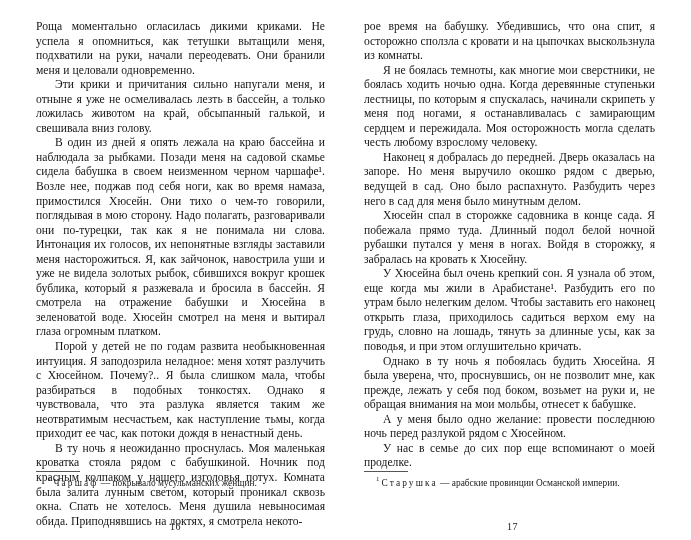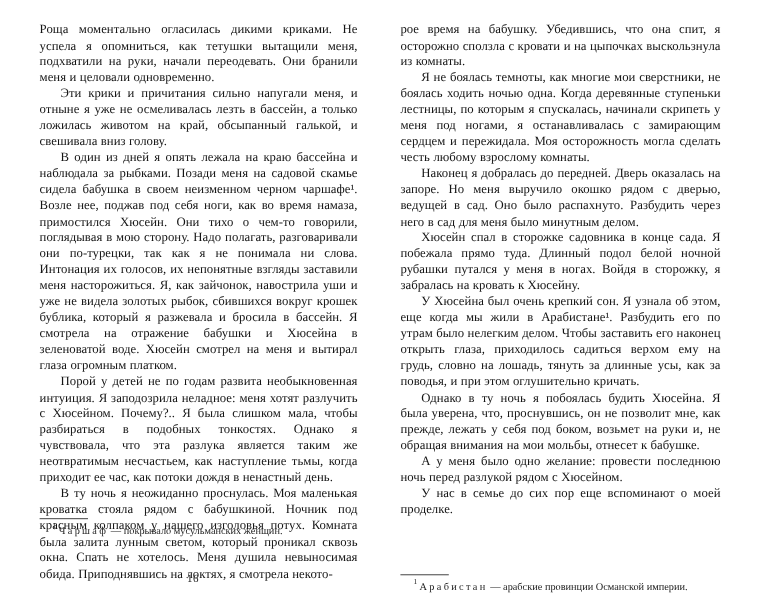--- a/index.html
+++ b/index.html
@@ -127,27 +127,30 @@
       <p class="footnote"><span class="fn-num">1</span><span class="fn-term">Чаршаф</span><span> — покрывало мусульманских женщин.</span></p>
       <div class="folio-wrap">
         <div class="folio">16</div>
       </div>
     </div>
   </div>
 
   <div class="page page-right">
     <div class="page-body">
       <p class="para continued">рое время на бабушку. Убедившись, что она спит, я осторожно сползла с кровати и на цыпочках выскользнула из комнаты.</p>
-      <p class="para">Я не боялась темноты, как многие мои сверстники, не боялась ходить ночью одна. Когда деревянные ступеньки лестницы, по которым я спускалась, начинали скрипеть у меня под ногами, я останавливалась с замирающим сердцем и пережидала. Моя осторожность могла сделать честь любому взрослому комнаты.</p>
+      <p class="para">Я не боялась темноты, как многие мои сверстники, не боялась ходить ночью одна. Когда деревянные ступеньки лестницы, по которым я спускалась, начинали скрипеть у меня под ногами, я останавливалась с замирающим сердцем и пережидала. Моя осторожность могла сделать честь любому взрослому человеку.</p>
       <p class="para">Наконец я добралась до передней. Дверь оказалась на запоре. Но меня выручило окошко рядом с дверью, ведущей в сад. Оно было распахнуто. Разбудить через него в сад для меня было минутным делом.</p>
       <p class="para">Хюсейн спал в сторожке садовника в конце сада. Я побежала прямо туда. Длинный подол белой ночной рубашки путался у меня в ногах. Войдя в сторожку, я забралась на кровать к Хюсейну.</p>
       <p class="para">У Хюсейна был очень крепкий сон. Я узнала об этом, еще когда мы жили в Арабистане¹. Разбудить его по утрам было нелегким делом. Чтобы заставить его наконец открыть глаза, приходилось садиться верхом ему на грудь, словно на лошадь, тянуть за длинные усы, как за поводья, и при этом оглушительно кричать.</p>
       <p class="para">Однако в ту ночь я побоялась будить Хюсейна. Я была уверена, что, проснувшись, он не позволит мне, как прежде, лежать у себя под боком, возьмет на руки и, не обращая внимания на мои мольбы, отнесет к бабушке.</p>
       <p class="para">А у меня было одно желание: провести последнюю ночь перед разлукой рядом с Хюсейном.</p>
       <p class="para">У нас в семье до сих пор еще вспоминают о моей проделке.</p>
     </div>
     <div class="footnote-zone">
       <hr class="fn-rule">
-      <p class="footnote"><span class="fn-num">1</span><span class="fn-term">Арабистан</span><span> — арабские провинции Османской империи.</span></p>
+      <p class="footnote"><span class="fn-num">1</span><span class="fn-term">Старушка</span><span> — арабские провинции Османской империи.</span></p>
+      <div class="folio-wrap">
+        <div class="folio">17</div>
+      </div>
     </div>
   </div>
 
 </div>
 
 </body></html>

